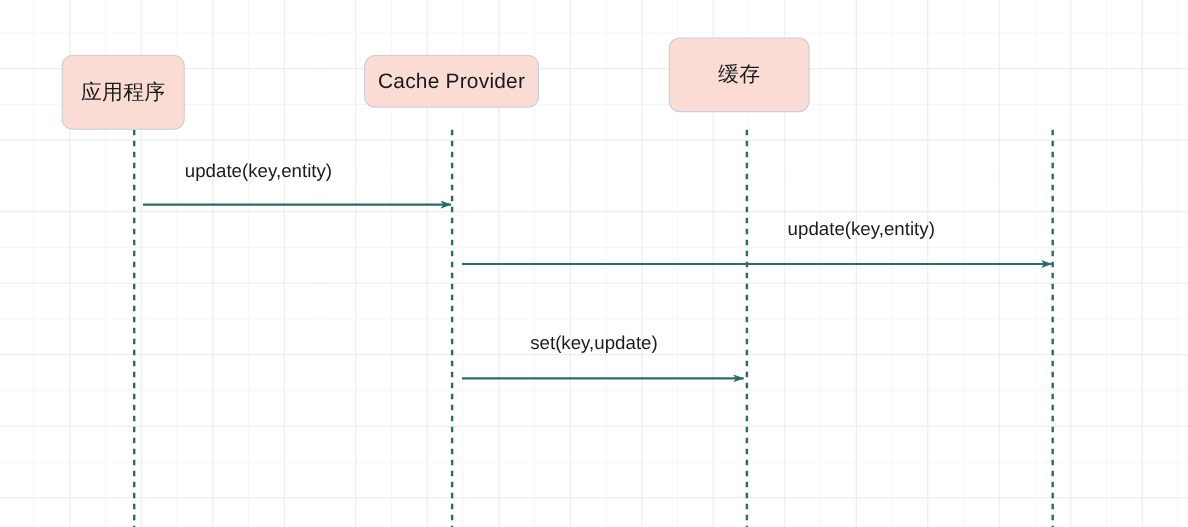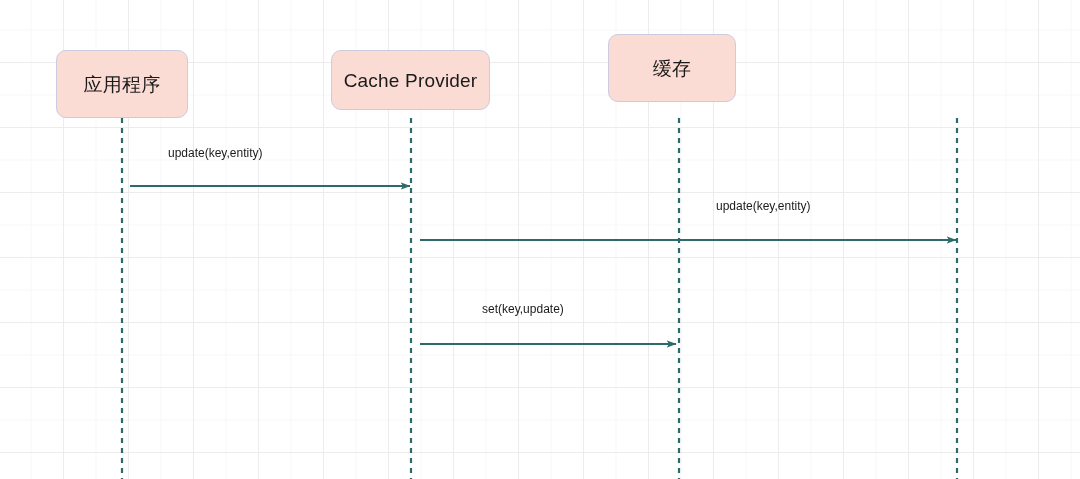--- a/index.html
+++ b/index.html
@@ -53,21 +53,21 @@
     line-height: 1;
     letter-spacing: 0.2px;
     white-space: nowrap;
   }
   .participant-label {
     display: block;
   }
   .msg-label {
     position: absolute;
     color: #1b1b1b;
-    font-size: 12px;
+    font-size: 17px;
     line-height: 1;
     white-space: nowrap;
   }
 </style>
 </head>
 <body>
 
 <div id="canvas">
 
   <svg id="svg-layer" viewBox="0 0 1080 479" xmlns="http://www.w3.org/2000/svg">
@@ -84,25 +84,25 @@
       <line x1="957" y1="118" x2="957" y2="479" stroke="#2d6b6b" stroke-width="2.2" stroke-dasharray="5 5"></line>
     </g>
 
     <g>
       <line x1="130" y1="186" x2="410" y2="186" stroke="#2d6b6b" stroke-width="2" marker-end="url(#arrowhead)"></line>
       <line x1="420" y1="240" x2="956" y2="240" stroke="#2d6b6b" stroke-width="2" marker-end="url(#arrowhead)"></line>
       <line x1="420" y1="344" x2="676" y2="344" stroke="#2d6b6b" stroke-width="2" marker-end="url(#arrowhead)"></line>
     </g>
   </svg>
 
-  <div class="participant-box" style="left:56px; top:50px; width:132px; height:68px;">
+  <div class="participant-box" style="left:56px; top:50px; width:112px; height:68px;">
     <span class="participant-label">应用程序</span>
   </div>
 
-  <div class="participant-box" style="left:331px; top:50px; width:159px; height:60px;">
+  <div class="participant-box" style="left:331px; top:50px; width:159px; height:48px;">
     <span class="participant-label">Cache Provider</span>
   </div>
 
   <div class="participant-box" style="left:608px; top:34px; width:128px; height:68px;">
     <span class="participant-label">缓存</span>
   </div>
 
 
   <div class="msg-label" style="left:168px; top:147px;">update(key,entity)</div>
 

